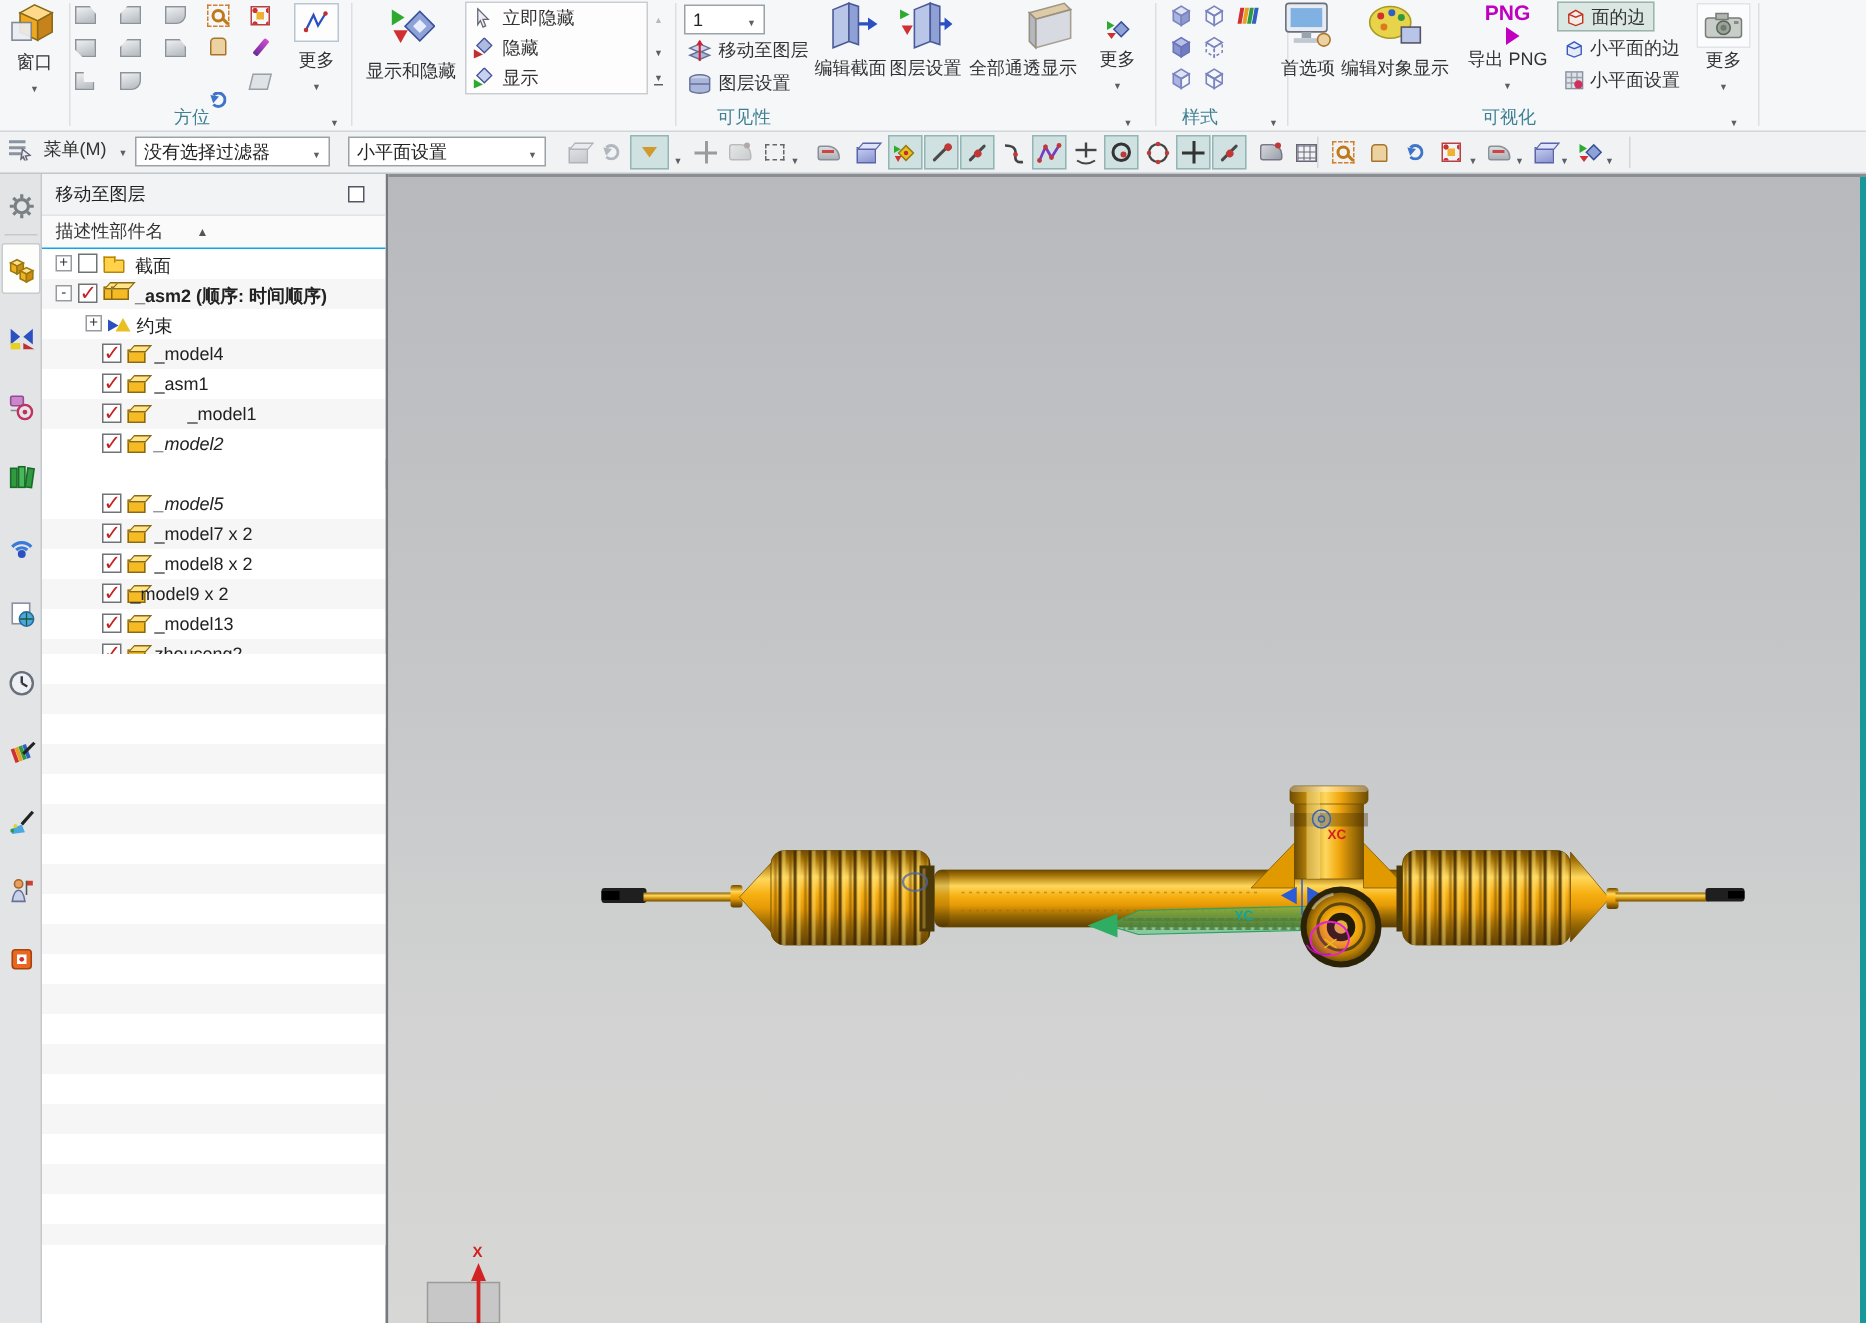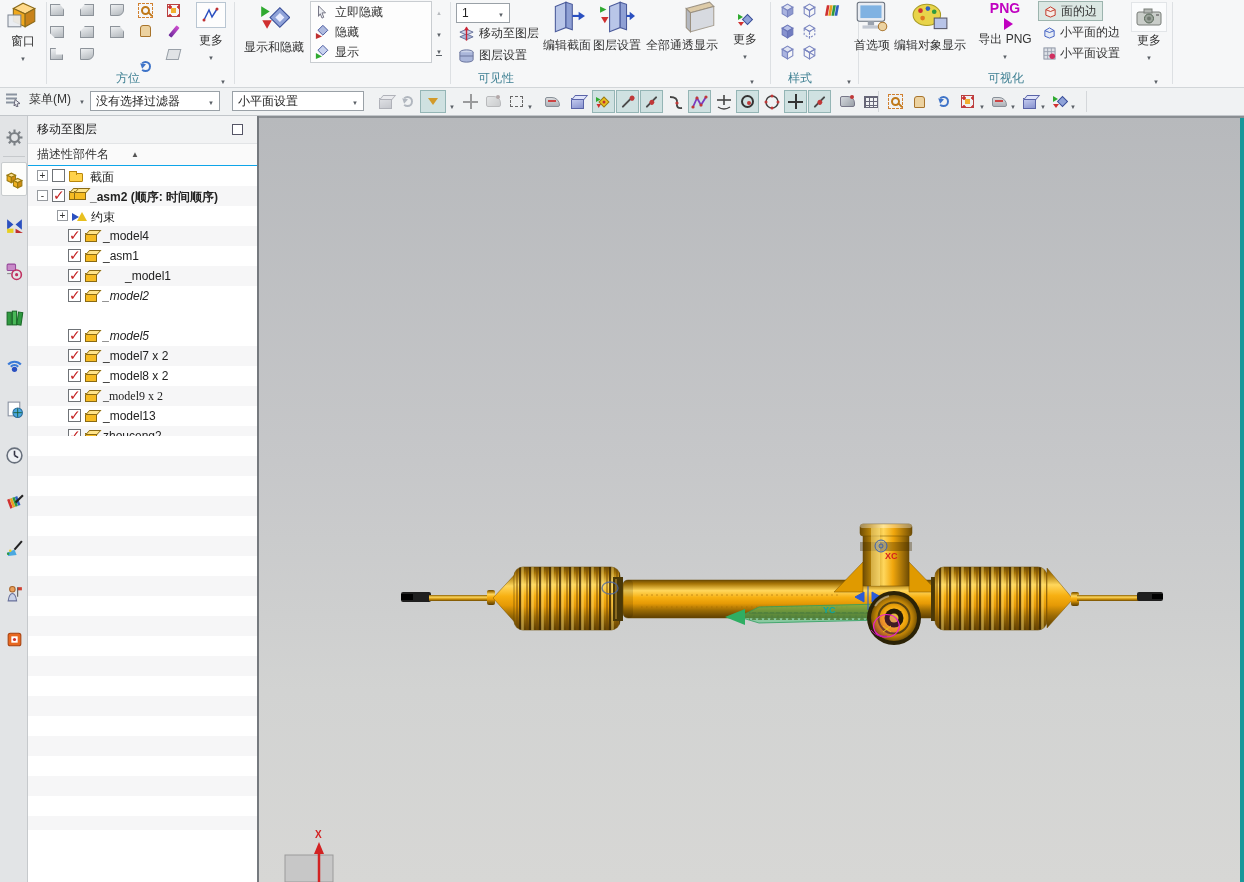--- a/index.html
+++ b/index.html
@@ -670,21 +670,21 @@
           <span class="tlabel" style="left: 75px;">_model7 x 2</span>
         </div>
         <div class="trow" style="top: 200px;">
           <span class="cb on" style="left:40px"></span>
           <span class="cubei" style="left:57px"></span>
           <span class="tlabel" style="left: 75px;">_model8 x 2</span>
         </div>
         <div class="trow alt" style="top: 220px;">
           <span class="cb on" style="left:40px"></span>
           <span class="cubei" style="left:57px"></span>
-          <span class="tlabel" style="left: 75px; font-family: Liberation Serif, serif;">_model9 x 2</span>
+          <span class="tlabel" style="left: 59px;">_model9 x 2</span>
         </div>
         <div class="trow" style="top: 240px;">
           <span class="cb on" style="left:40px"></span>
           <span class="cubei" style="left:57px"></span>
           <span class="tlabel" style="left: 75px;">_model13</span>
         </div>
         <div class="trow alt" style="top: 260px;">
           <span class="cb on" style="left:40px"></span>
           <span class="cubei" style="left:57px"></span>
           <span class="tlabel" style="left: 75px;">zhouceng2</span>

